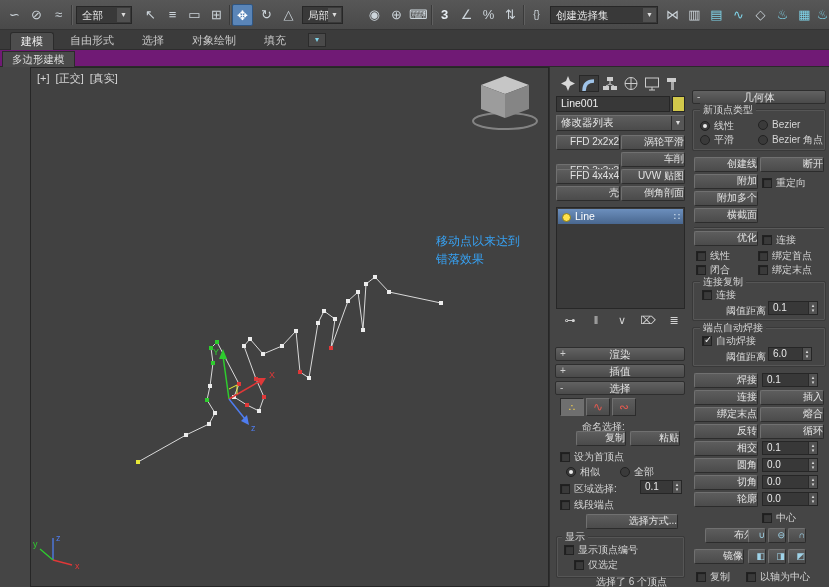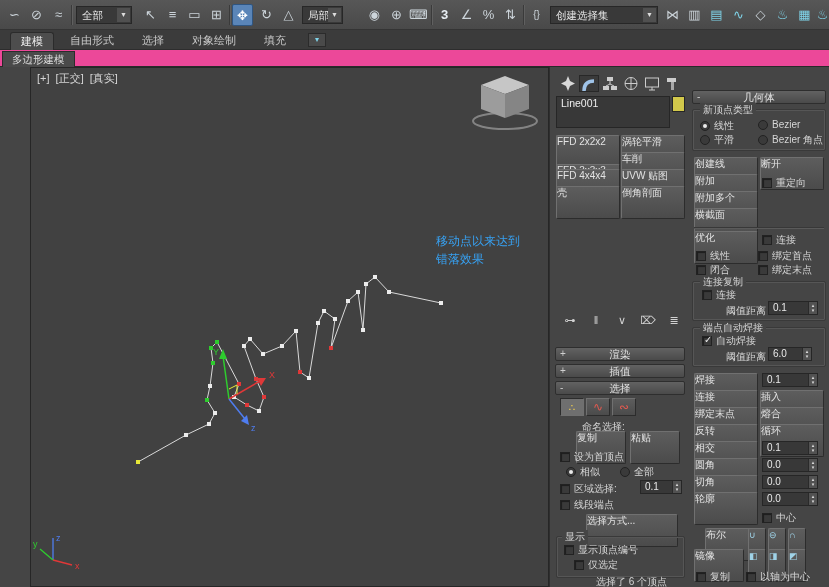--- a/index.html
+++ b/index.html
@@ -22,21 +22,21 @@
               color:#ddd; font-size:7px; line-height:14px; text-align:center; }
 
   
   #ribbon { position:absolute; left:0; top:30px; width:829px; height:20px; background:#3b3b3b;
             border-bottom:1px solid #2d2d2d; }
   .rtab { position:absolute; top:2px; height:18px; line-height:17px; padding:0 10px; font-size:11px; color:#c9c9c9; }
   .rtab.active { background:#4d4d4d; color:#efefef; border:1px solid #2b2b2b; border-bottom:none;
                  border-radius:3px 3px 0 0; }
   .rmore { position:absolute; top:3px; width:18px; height:14px; background:#4a4a4a; border:1px solid #2b2b2b;
            color:#7fd3e8; font-size:8px; line-height:12px; text-align:center; }
-  #subrow { position:absolute; left:0; top:50px; width:829px; height:17px; background:#ec4899;
+  #subrow { position:absolute; left:0; top:50px; width:829px; height:17px; background:#701a75;
             border-bottom:1px solid #2a2a2a; }
   #polytab { position:absolute; left:2px; top:1px; height:16px; line-height:15px; padding:0 9px;
              background:#4a4a4a; border:1px solid #2b2b2b; border-bottom:none; font-size:10.5px; color:#dadada; }
 
   
   #leftstrip { position:absolute; left:0; top:67px; width:30px; height:520px; background:#454545; }
   #viewport { position:absolute; left:30px; top:67px; width:519px; height:520px; background:#414141;
               border:1px solid #262626; }
   #vplabel { position:absolute; left:6px; top:3px; color:#d6d6d6; font-size:11px; }
   #vplabel span { margin-right:3px; }
@@ -50,23 +50,23 @@
   .ptab { position:absolute; top:8px; width:20px; height:17px; text-align:center; padding-top:1px; }
   .ptab.active { background:#3a3a3a; border:1px solid #282828; }
   .field { position:absolute; background:#383838; border:1px solid #262626; color:#eee; font-size:10.5px;
            line-height:13px; padding-left:4px; white-space:nowrap; }
   .swatch { position:absolute; border:1px solid #262626; }
   .combo { position:absolute; height:16px; background:linear-gradient(#5d5d5d,#4b4b4b); border:1px solid;
            border-color:#707070 #2c2c2c #2c2c2c #707070; color:#e6e6e6; font-size:10.5px; line-height:13px;
            padding-left:4px; white-space:nowrap; }
   .combo .arr { position:absolute; right:0; top:0; bottom:0; width:13px; background:#565656;
                 border-left:1px solid #2c2c2c; color:#ddd; font-size:7px; line-height:14px; text-align:center; }
-  .btn { position:absolute; height:33px; background:linear-gradient(#5d5d5d,#4b4b4b); border:1px solid;
+  .btn { position:absolute; height:15px; background:linear-gradient(#5d5d5d,#4b4b4b); border:1px solid;
          border-color:#707070 #2c2c2c #2c2c2c #707070; border-radius:2px; color:#e3e3e3; font-size:10px;
-         line-height:12px; text-align:left; overflow:hidden; white-space:nowrap; }
+         line-height:12px; text-align:right; overflow:hidden; white-space:nowrap; }
   .btn.mini { font-size:9px; color:#9fd3e8; }
   .roll { position:absolute; height:14px; background:linear-gradient(#626262,#4a4a4a); border:1px solid #2e2e2e;
           border-radius:2px; color:#e3e3e3; font-size:10.5px; line-height:12px; text-align:center; }
   .roll .pm { position:absolute; left:4px; top:0; font-size:10px; color:#cfcfcf; }
   .cbrow { position:absolute; display:flex; align-items:center; gap:4px; color:#d6d6d6; font-size:10px;
            white-space:nowrap; }
   .cb { width:10px; height:10px; background:#3a3a3a; border:1px solid #222; box-shadow:inset 1px 1px 1px rgba(0,0,0,.5);
         position:relative; flex:none; }
   .cb.on::after { content:"✓"; position:absolute; left:1px; top:-3px; color:#e9e9e9; font-size:10px; }
   .rd { width:10px; height:10px; border-radius:50%; background:#3a3a3a; border:1px solid #222; position:relative; flex:none; }
@@ -267,33 +267,43 @@
           <path d="M5 14 H11 M8 11 V14" stroke="#cccccc"></path>
         </svg>
     </div>
     <div class="ptab" style="left:113px">
       <svg width="16" height="15">
           <rect x="2" y="2" width="9" height="4" fill="#cccccc"></rect>
           <rect x="6" y="6" width="3" height="8" fill="#a8a8a8"></rect>
         </svg>
     </div>
 
-    <div class="field" style="left:6px;top:29px;width:114px;height:32px">Line001</div>
+    <div class="field" style="left:6px;top:29px;width:114px;height:16px">Line001</div>
     <div class="swatch" style="left:122px;top:29px;width:13px;height:16px;background:#d2c84b"></div>
 
+    <div class="combo" style="left:6px;top:48px;width:129px">
+      <span>修改器列表</span>
+      <span class="arr">▼</span>
+    </div>
 
     <div class="btn" style="left:6px;top:68px;width:64px">FFD 2x2x2</div>
     <div class="btn" style="left:71px;top:68px;width:64px">涡轮平滑</div>
     <div class="btn" style="left:6px;top:97px;width:64px">FFD 3x3x3</div>
     <div class="btn" style="left:71px;top:85px;width:64px">车削</div>
     <div class="btn" style="left:6px;top:102px;width:64px">FFD 4x4x4</div>
     <div class="btn" style="left:71px;top:102px;width:64px">UVW 贴图</div>
     <div class="btn" style="left:6px;top:119px;width:64px">壳</div>
     <div class="btn" style="left:71px;top:119px;width:64px">倒角剖面</div>
 
+    <div id="stackbox">
+      <div id="stackrow">
+        <span>Line</span>
+        <span class="sub">∷</span>
+      </div>
+    </div>
     <div class="sticon" style="left:8px">⊶</div>
     <div class="sticon" style="left:34px">‖</div>
     <div class="sticon" style="left:60px">∨</div>
     <div class="sticon" style="left:86px">⌦</div>
     <div class="sticon" style="left:112px">≣</div>
 
     <div class="roll" style="left:5px;top:280px;width:130px">
       <span class="pm">+</span>
       <span>渲染</span>
     </div>

